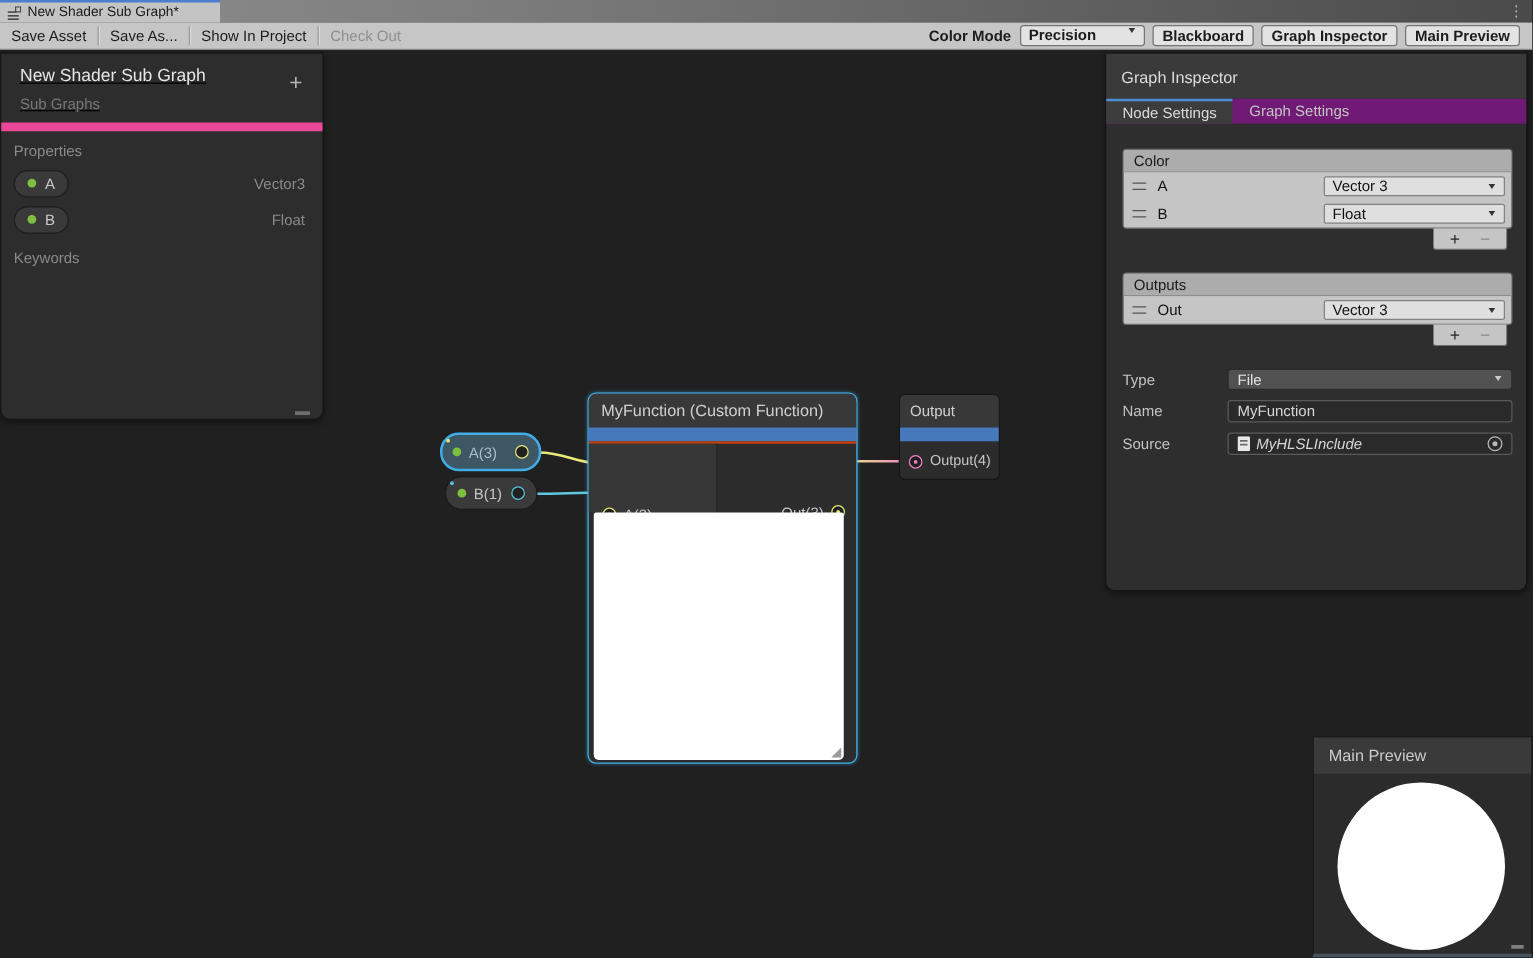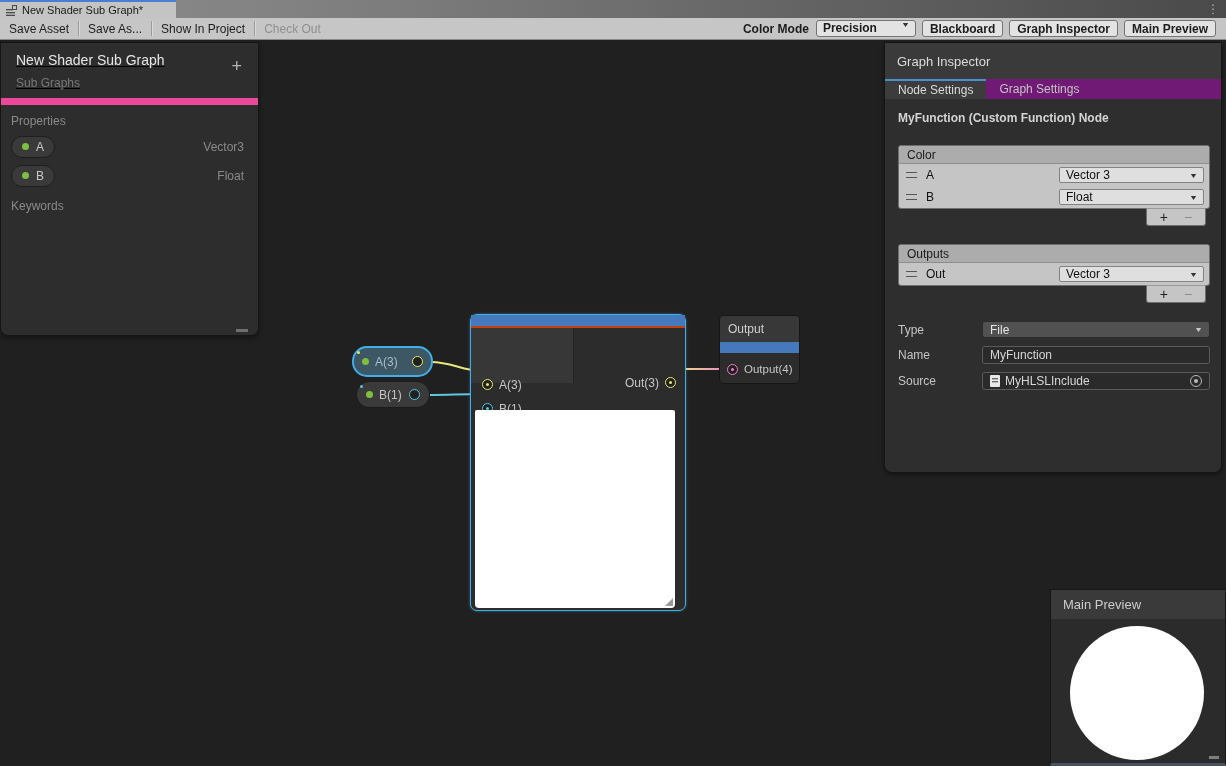--- a/index.html
+++ b/index.html
@@ -74,21 +74,21 @@
   .ulist-footer { width:60px; height:18px; background:#C5C5C5; border:1px solid #6E6E6E; border-top:1px solid #9A9A9A;
     border-radius:0 0 3px 3px; margin:-1px 15px 0 auto; display:flex; align-items:center;
     justify-content:center; gap:16px; font-size:14px; color:#222; }
   .ulist-footer .minus { color:#8A8A8A; }
   .field-row { display:flex; align-items:center; margin:8px 11px 0 13px; font-size:12px; color:#C4C4C4; }
   .field-row .flabel { width:84px; }
   .dark-select { flex:1; height:17px; background:#515151; border:1px solid #2C2C2C; border-radius:3px;
     color:#E4E4E4; display:flex; align-items:center; padding:0 7px; }
   .dark-input { flex:1; height:18px; background:#2A2A2A; border:1px solid #5A5A5A; border-radius:3px;
     color:#D6D6D6; display:flex; align-items:center; padding:0 7px; }
-  .obj-field { gap:5px; }
+  .obj-field { gap:5px;font-style:italic; }
   .picker { margin-left:auto; width:12px; height:12px; border:1.5px solid #B8B8B8; border-radius:50%;
     position:relative; cursor:pointer; }
   .picker::after { content:""; position:absolute; left:2.5px; top:2.5px; width:4px; height:4px;
     border-radius:50%; background:#B8B8B8; }
   
   .port { position:absolute; width:11px; height:11px; border-radius:50%;
     border:1.5px solid var(--pc,#E8E86E); background:#202020; }
   .port::after { content:""; position:absolute; left:2.5px; top:2.5px; width:3px; height:3px;
     border-radius:50%; background:var(--pc,#E8E86E); }
   .prop-node { position:absolute; display:flex; align-items:center; gap:6px; cursor:pointer; }
@@ -199,21 +199,20 @@
   <div class="bb-section">Keywords</div>
   <span class="resize-dash"></span>
 </div>
 
 <div class="inspector">
   <div class="insp-title">Graph Inspector</div>
   <div class="insp-tabs">
     <div class="insp-tab active">Node Settings</div>
     <div class="insp-tab">Graph Settings</div>
   </div>
-  <div class="insp-heading">MyFunction (Custom Function) Node</div>
 
   <div class="ulist">
     <div class="ulist-header">Color</div>
     <div class="ulist-row">
       <span class="drag"></span>
       <span class="row-name">A</span>
       <div class="row-select">
         <span>Vector 3</span>
         <span class="caret">▼</span>
       </div>
@@ -281,20 +280,21 @@
   <span class="port pport" style="--pc: #E8E86E;"></span>
 </div>
 
 <div class="prop-node prop-b">
   <span class="dot" style="--pc: #7FBF3F;"></span>
   <span>B(1)</span>
   <span class="port pport" style="--pc: #54C6DE;"></span>
 </div>
 
 <div class="fnode">
+  <div class="node-header">MyFunction (Custom Function)</div>
   <div class="node-strip"></div>
   <div class="fnode-ports">
     <div class="fnode-left"></div>
     <span class="port" style="left: 11px; top: 51px; --pc: #E8E86E;"></span>
     <span class="port-label" style="left:28px; top:50px;">A(3)</span>
     <span class="port" style="left: 11px; top: 75px; --pc: #54C6DE;"></span>
     <span class="port-label" style="left:28px; top:74px;">B(1)</span>
     <span class="port" style="right: 9px; top: 49px; --pc: #E8E86E;"></span>
     <span class="port-label" style="right:26px; top:48px;">Out(3)</span>
   </div>

